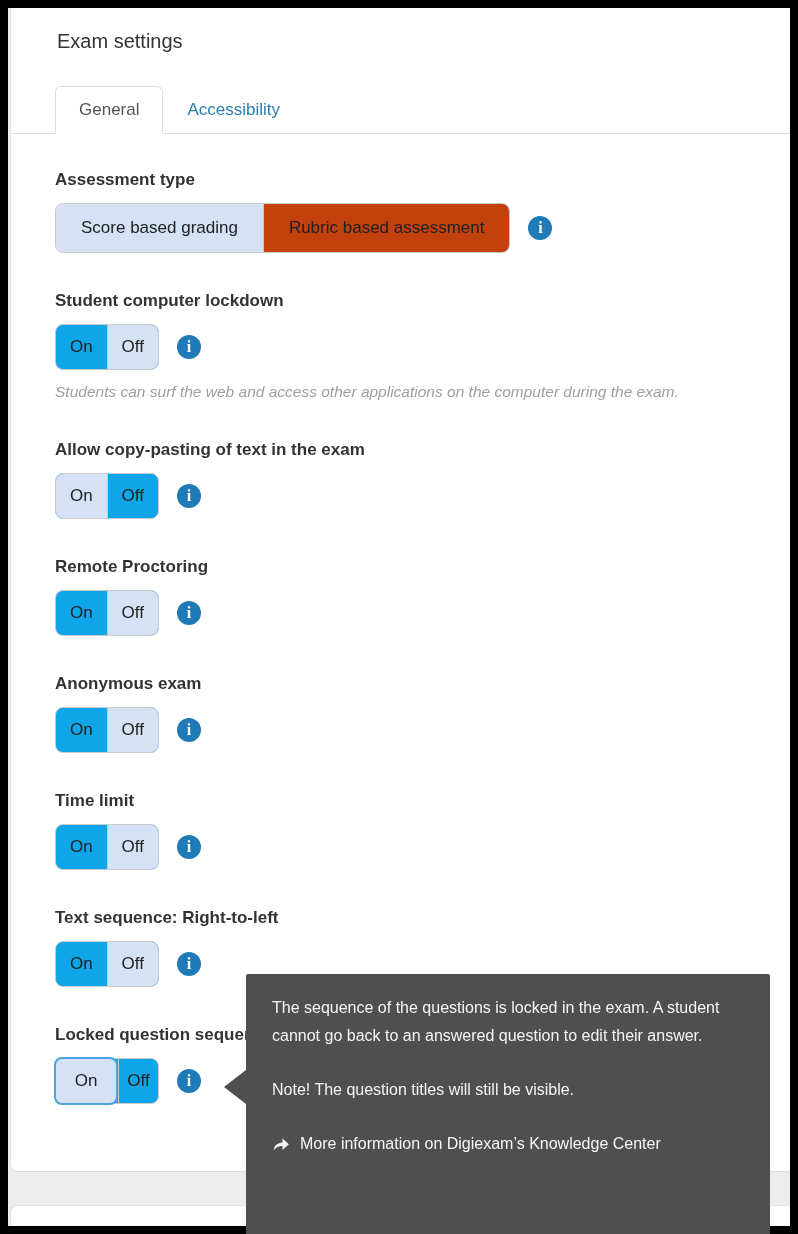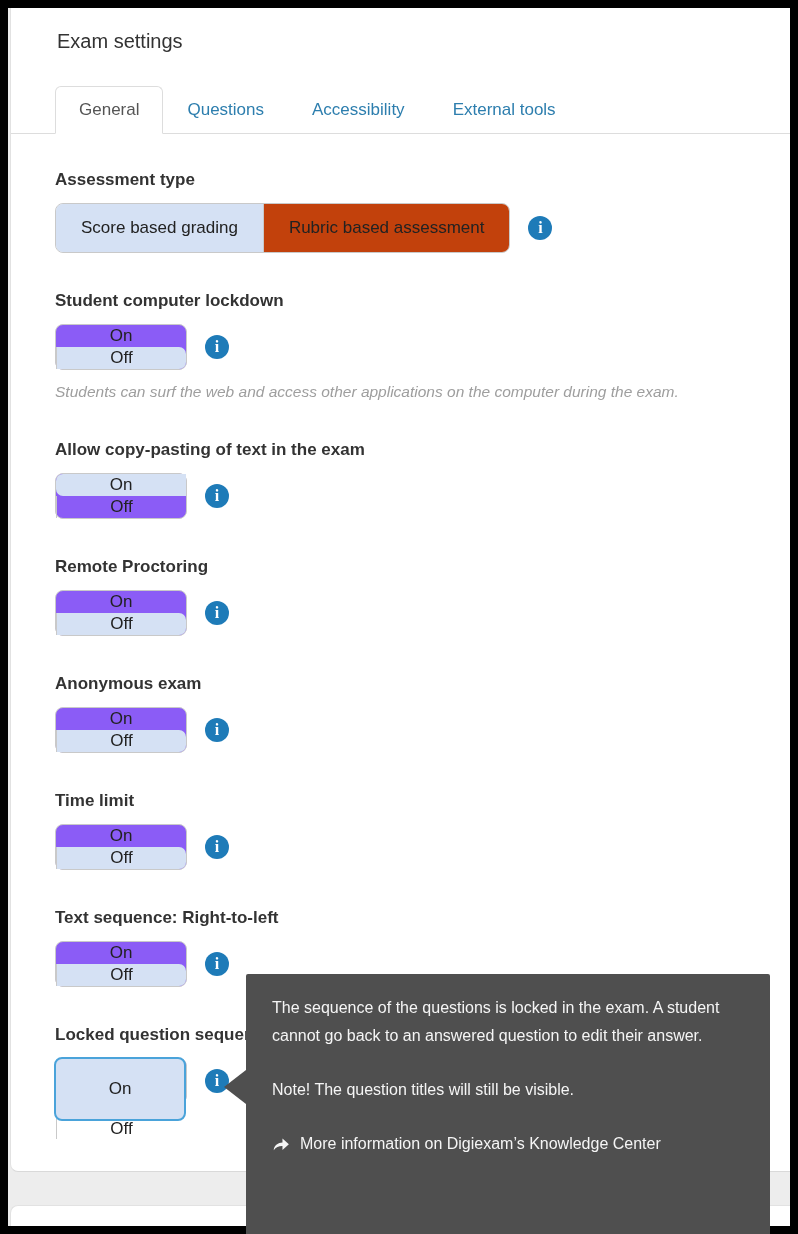--- a/index.html
+++ b/index.html
@@ -71,23 +71,23 @@
   }
   .seg-option{
     display:flex;align-items:center;justify-content:center;
     padding:0 25px;font-size:17px;color:#222;cursor:pointer;
     background:#c2410c;white-space:nowrap;
   }
   .seg-option + .seg-option{border-left:1px solid #c9c9c9;}
   .seg-option.sel{background:#d5e1f4;}
   
   .toggle{
-    display:inline-flex;height:46px;width:132px;
+    display:inline-flex;height:46px;width:104px;
     border:1px solid #c9c9c9;border-radius:8px;
-    background:#8b5cf6;box-sizing:border-box;flex-direction:column;
+    background:#0ea5e9;box-sizing:border-box;
   }
   .tbtn{
     flex:1;display:flex;align-items:center;justify-content:center;
     font-size:17px;color:#222;cursor:pointer;background:transparent;
     border:none;padding:0;font-family:inherit;
   }
   .tbtn:first-child{border-radius:7px 0 0 7px;}
   .tbtn:last-child{border-radius:0 7px 7px 0;border-left:1px solid #c9c9c9;}
   .tbtn.sel{background:#d5e1f4;}
   .tbtn.focused{
@@ -137,23 +137,21 @@
 <body>
 
 <div class="page">
 
   <div class="main-card">
 
     <h1 class="page-title">Exam settings</h1>
 
     <div class="tabbar">
       <div class="tab active">General</div>
-      <div class="tab">Questions</div>
       <div class="tab">Accessibility</div>
-      <div class="tab">External tools</div>
     </div>
 
     <div class="content">
 
       <div class="setting" style="margin-top:36px;">
         <p class="setting-label">Assessment type</p>
         <div class="control-row">
           <div class="segmented">
             <div class="seg-option sel">Score based grading</div>
             <div class="seg-option">Rubric based assessment</div>

